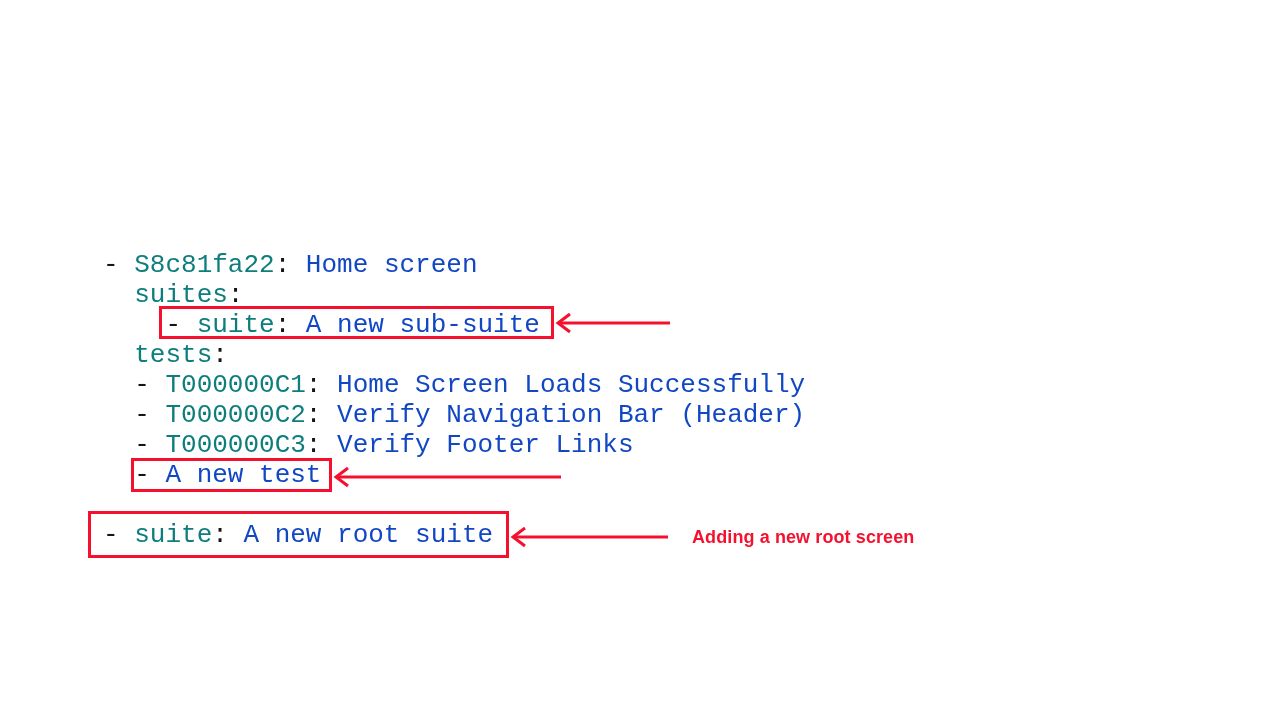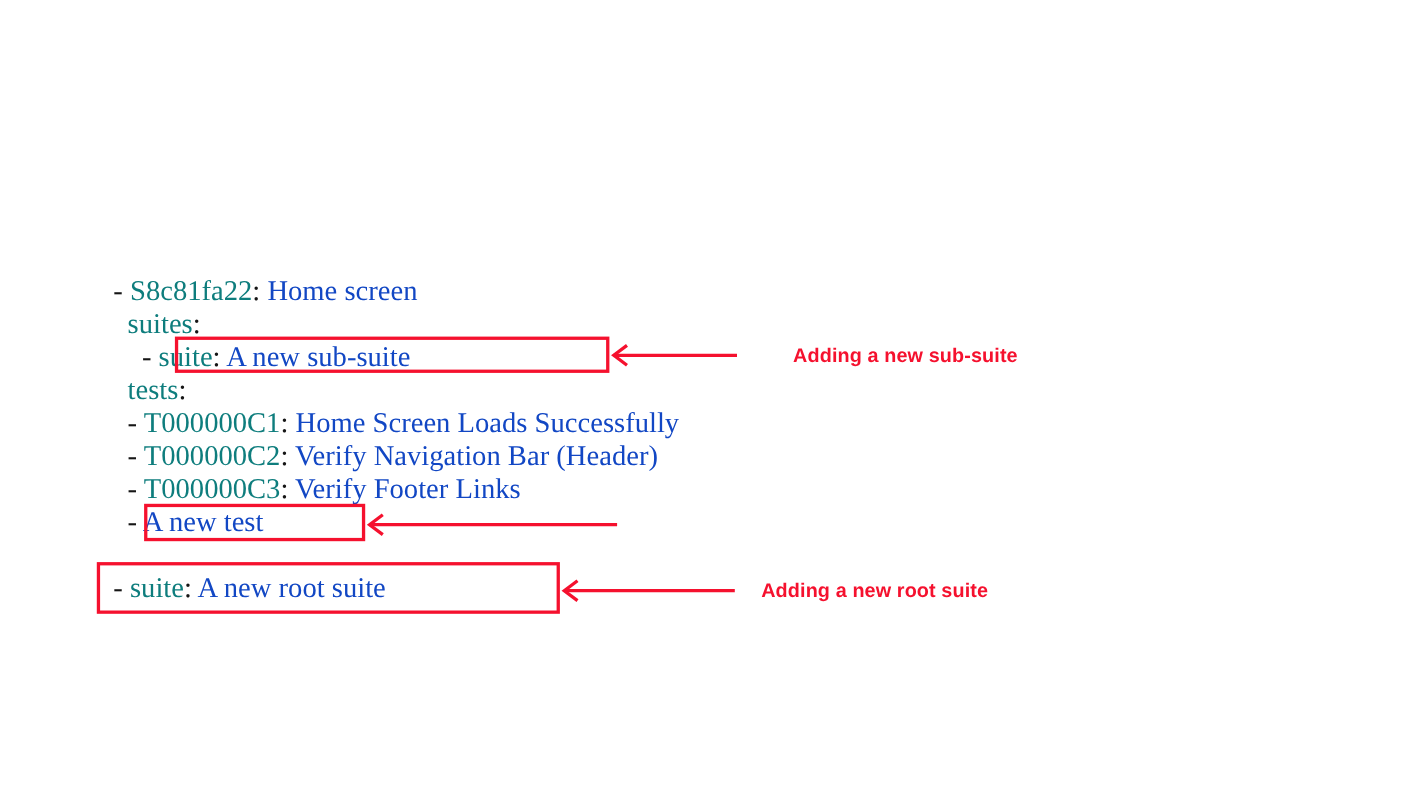--- a/index.html
+++ b/index.html
@@ -16,21 +16,21 @@
     position: relative;
     width: 1280px;
     height: 720px;
     background: var(--c-background);
     overflow: hidden;
   }
   .code {
     position: absolute;
     left: 103px;
     top: 250px;
-    font-family: Liberation Serif, serif;
+    font-family: Liberation Mono, monospace;
     font-size: 26px;
     line-height: 30px;
     white-space: pre;
   }
   .code-line { height: 30px; }
   .tok-key   { color: var(--c-key); }
   .tok-value { color: var(--c-value); }
   .tok-punct { color: var(--c-punct); }
   .redbox {
     position: absolute;
@@ -76,16 +76,15 @@
   <svg class="arrow arrow2" width="232" height="24" viewBox="0 0 232 24">
     <line x1="4" y1="12" x2="229" y2="12" stroke="currentColor" stroke-width="3"></line>
     <polyline points="16,3 4,12 16,21" fill="none" stroke="currentColor" stroke-width="3"></polyline>
   </svg>
 
   <svg class="arrow arrow3" width="162" height="24" viewBox="0 0 162 24">
     <line x1="4" y1="12" x2="159" y2="12" stroke="currentColor" stroke-width="3"></line>
     <polyline points="16,3 4,12 16,21" fill="none" stroke="currentColor" stroke-width="3"></polyline>
   </svg>
 
-  <div class="label label1">Adding a new sub-suite</div>
-  <div class="label label3">Adding a new root suite</div>
+  <div class="label label3">Adding a new root screen</div>
 
 </div>
 
 </body></html>

